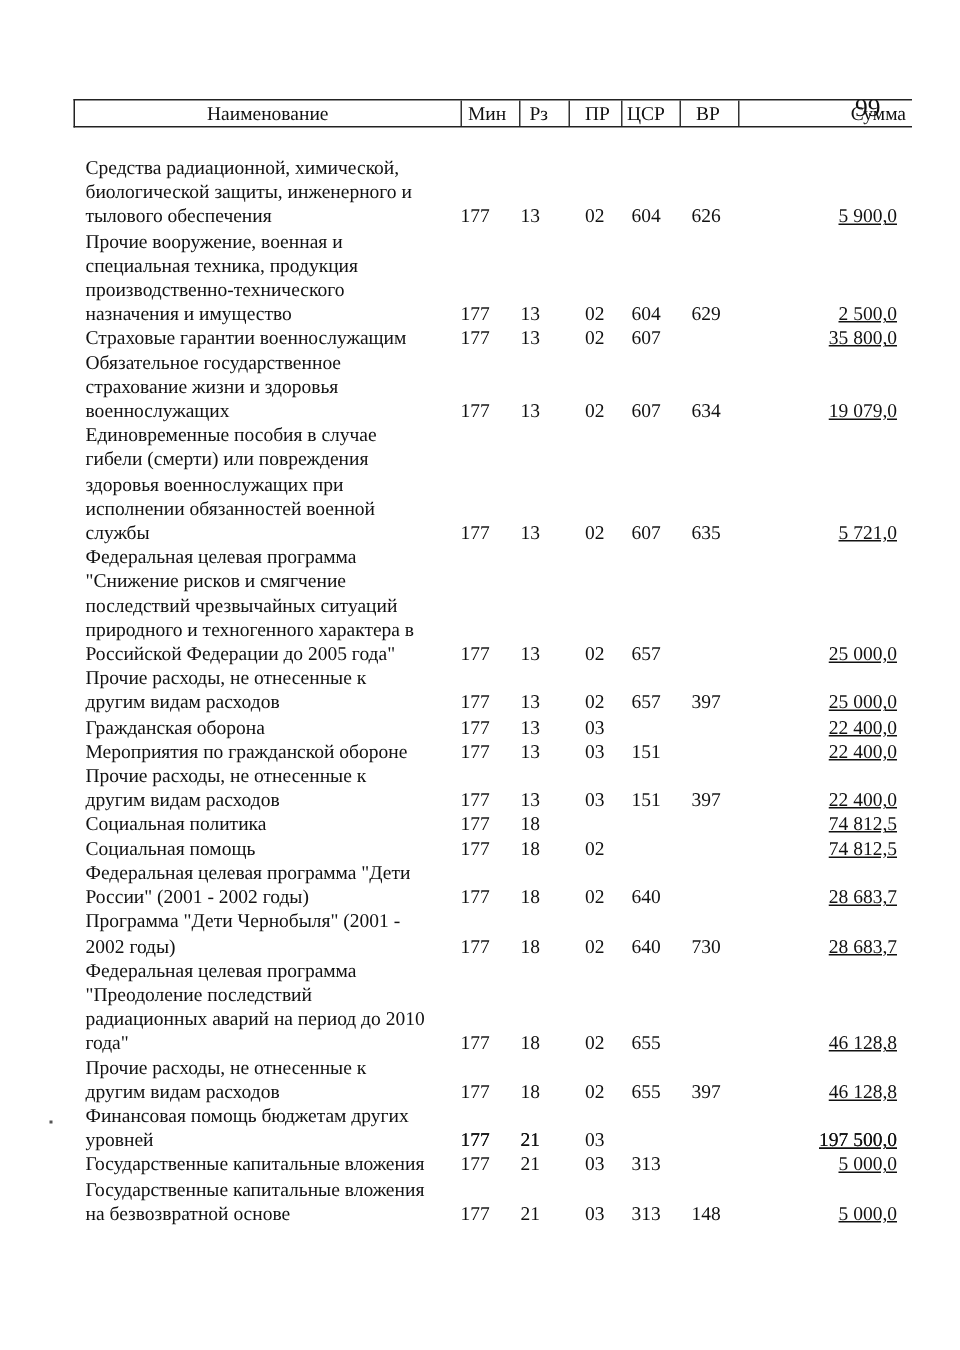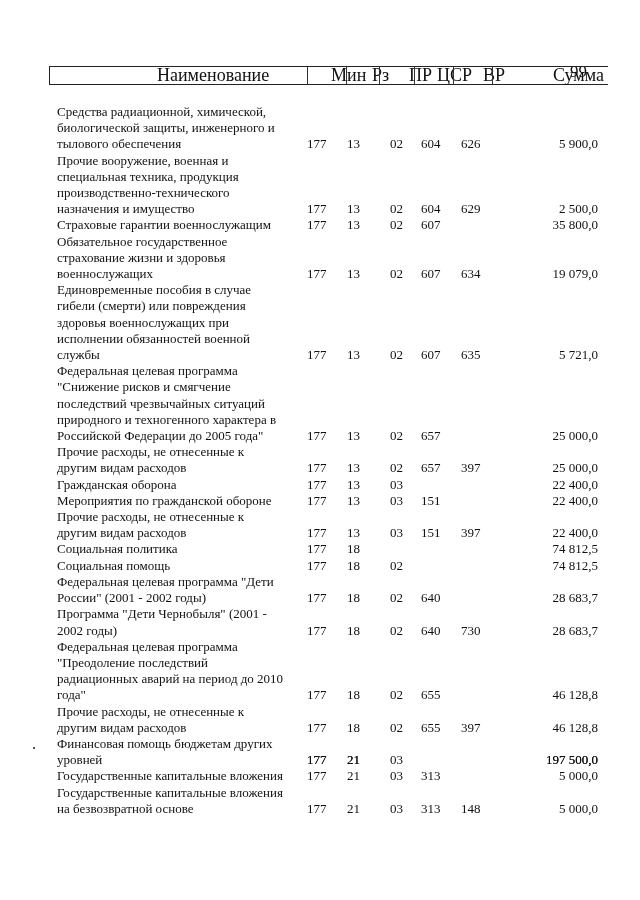--- a/index.html
+++ b/index.html
@@ -1,32 +1,32 @@
 <!DOCTYPE html>
 <html><head>
   <meta charset="utf-8">
   <style>
     html, body { margin: 0; padding: 0; background: #ffffff; }
     body { width: 640px; height: 900px; position: relative; overflow: hidden;
            font-family: "Liberation Serif", "DejaVu Serif", serif; color: #111; font-size: 13px; }
     .page-num { position: absolute; top: 42px; left: 570px; font-size: 17px; margin-top: 20px; }
     .header { position: absolute; top: 66px; left: 49px; width: 558px; height: 17px;
               border-top: 1px solid #222; border-bottom: 1px solid #222; border-left: 1px solid #222; }
-    .hcell { position: absolute; top: 0; height: 17px; line-height: 17px; font-size: 18px; margin-left: 19px; }
+    .hcell { position: absolute; top: 0; height: 17px; line-height: 17px; font-size: 13px; }
     .hsep { position: absolute; top: 0; width: 1px; height: 17px; background: #333; }
     .rows { position: absolute; top: 104px; left: 57px; width: 545px; }
     .row { position: relative; display: flex; align-items: flex-end; line-height: 16.2px; }
     .name { width: 240px; white-space: pre-line; }
     .c { position: absolute; bottom: 0; line-height: 16.2px; }
     .min { left: 250px; }
     .rz { left: 290px; }
     .pr { left: 333px; }
     .csr { left: 364px; }
     .vr { left: 404px; }
-    .sum { right: 4px; text-align: right; }
+    .sum { right: 4px; text-align: right; text-decoration: underline; }
     .stray { position: absolute; left: 33px; top: 747px; width: 2px; height: 2px; background: #555; }
   </style>
 </head>
 <body>
 
 <div class="page-num">99</div>
 
 <div class="header">
   <span class="hcell" style="left:88px;">Наименование</span>
   <span class="hsep" style="left:257px;"></span>

